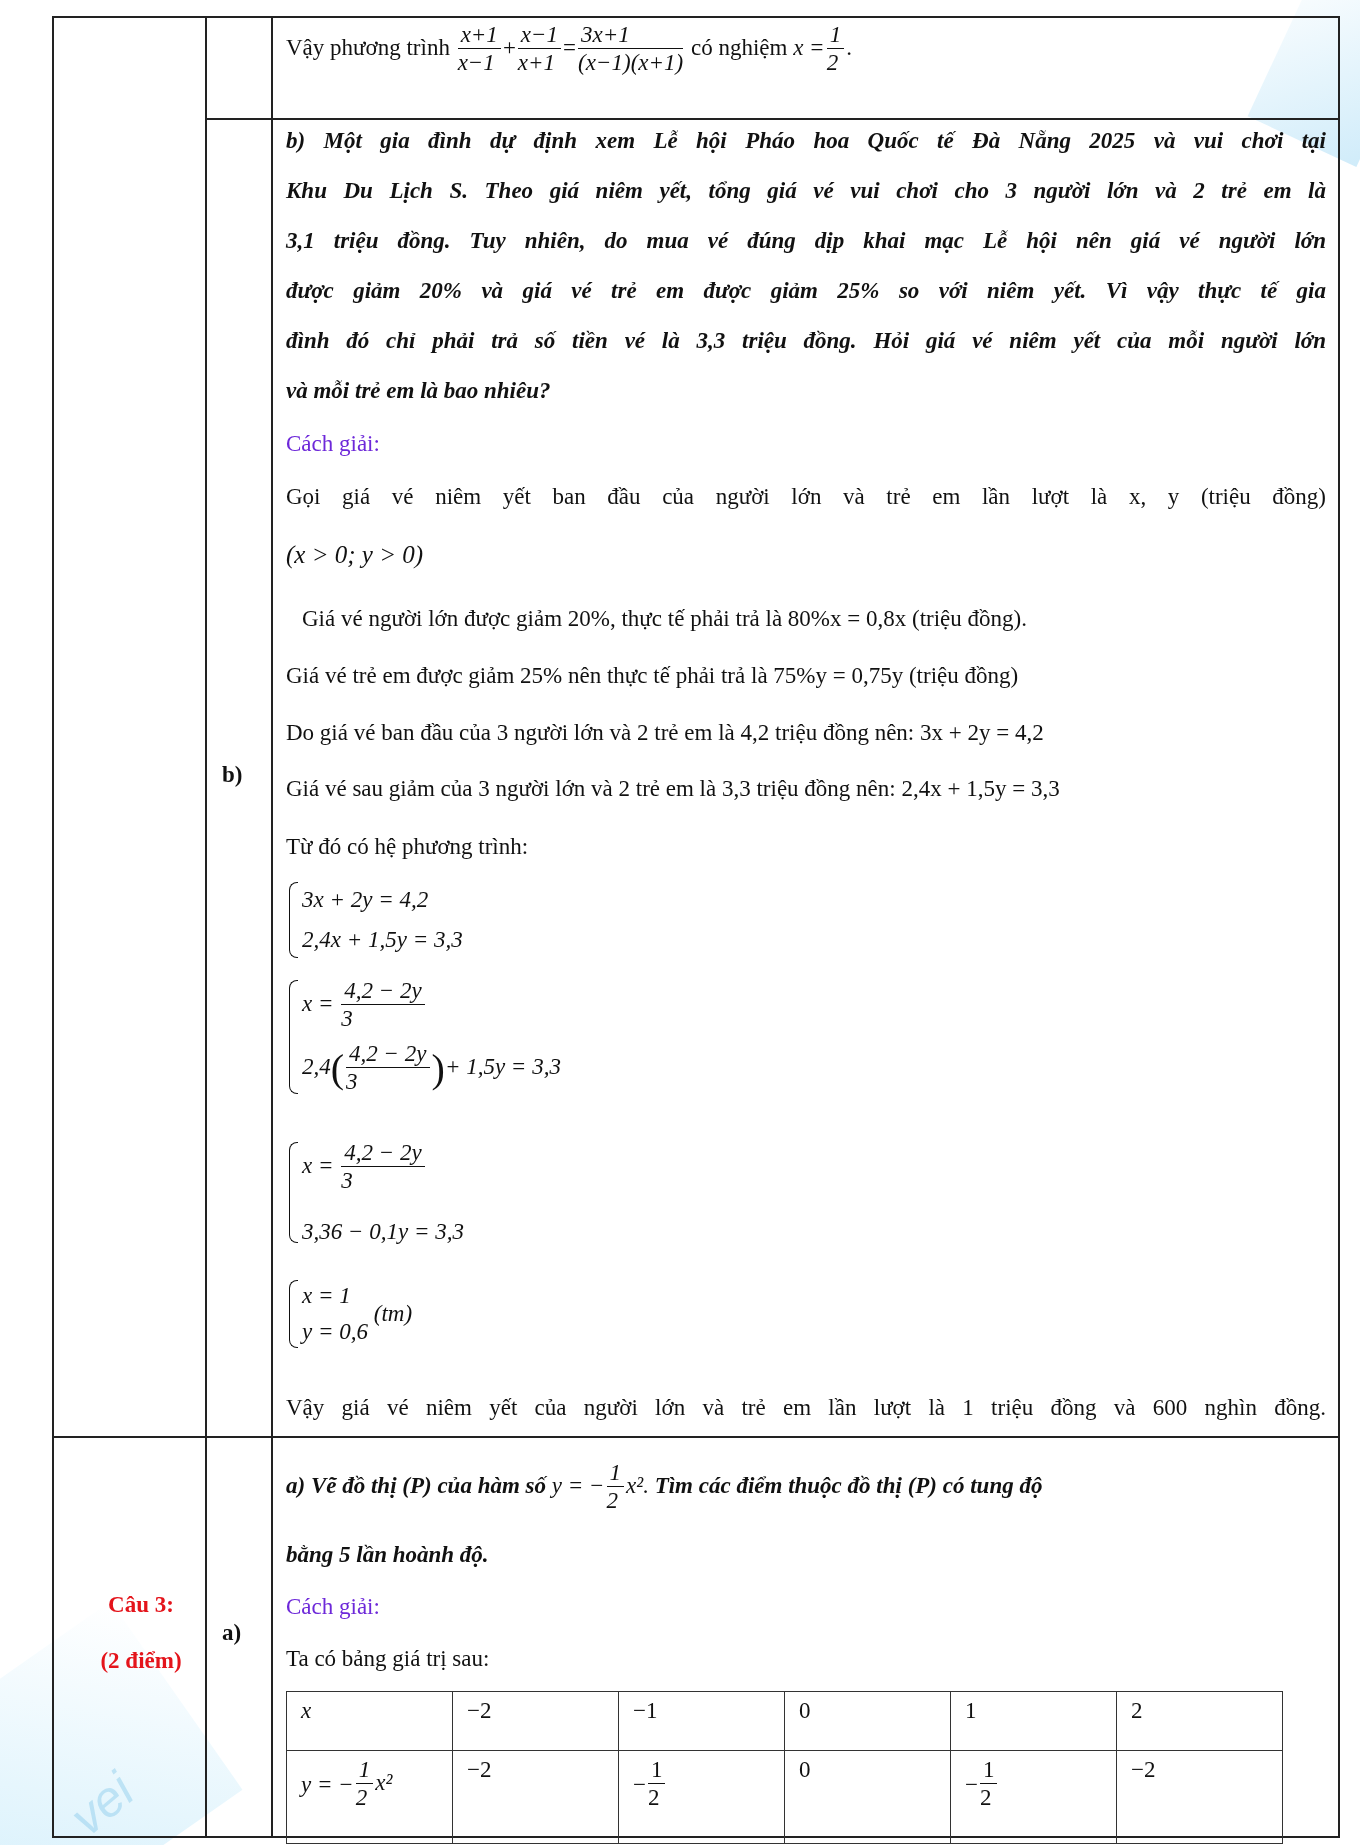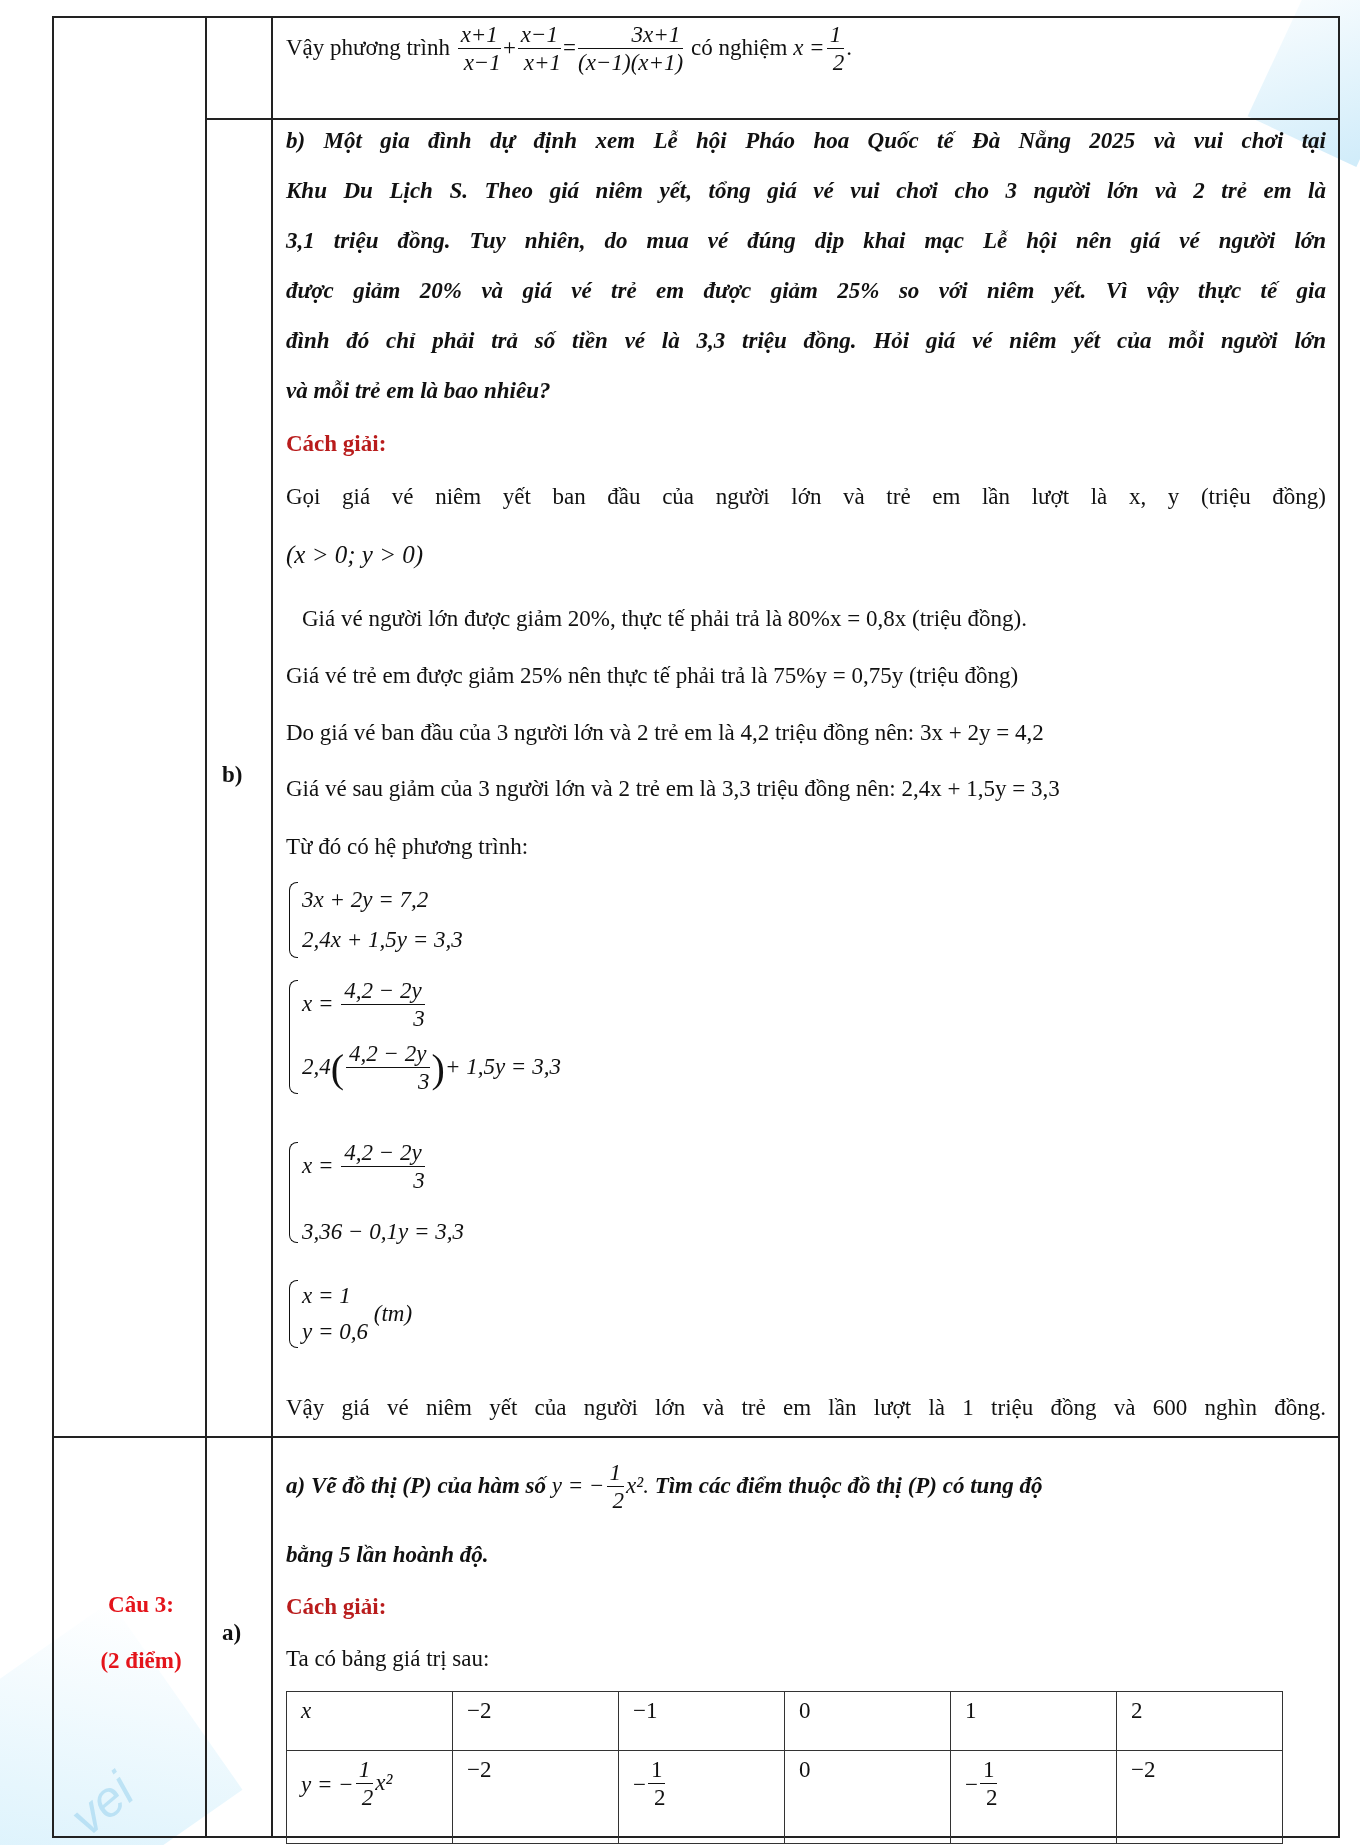--- a/index.html
+++ b/index.html
@@ -13,25 +13,25 @@
     transform:rotate(-35deg); }
   .watermark-text { position:absolute; left:70px; bottom:12px; font-size:50px; color:rgba(110,190,230,0.35);
     transform:rotate(-40deg); font-family:"Liberation Sans",sans-serif; font-style:italic; }
 
   .grid { position:absolute; left:52px; top:16px; width:1288px; height:1820px; }
   .vline, .hline { position:absolute; background:#222; }
 
   .content { position:absolute; left:286px; width:1040px; font-size:23px; line-height:26px; }
   .line { position:absolute; left:0; white-space:nowrap; }
   .bi { font-weight:bold; font-style:italic; }
-  .red { color:#b91c1c; font-weight:bold; }
+  .red { color:#6d28d9; font-weight:normal; }
   .math { font-family:"Liberation Serif","DejaVu Serif",serif; font-style:italic; }
   .just { text-align:justify; text-align-last:justify; width:1040px; }
 
-  .frac { display:inline-block; vertical-align:middle; text-align:right; margin:0 2px; }
+  .frac { display:inline-block; vertical-align:middle; text-align:left; margin:0 2px; }
   .frac .num { display:block; border-bottom:1.5px solid #111; padding:0 3px; line-height:26px; }
   .frac .den { display:block; line-height:28px; }
 
   .brace-sys { position:relative; display:inline-block; padding-left:16px; }
   .brace-sys::before { content:""; position:absolute; left:3px; top:2px; bottom:2px; width:8px;
     border:1.5px solid #111; border-right:none; border-radius:8px 0 0 8px; }
   .brace-sys .r { display:block; white-space:nowrap; }
 
   .part-label { position:absolute; font-weight:bold; font-size:23px; }
   .q-label { position:absolute; color:#e4141b; font-weight:bold; font-size:23px; text-align:center; width:178px; }
@@ -79,21 +79,21 @@
   <div class="line just" style="top:356px;">Gọi giá vé niêm yết ban đầu của người lớn và trẻ em lần lượt là  x, y  (triệu đồng)</div>
   <div class="line math" style="top:414px;font-size:25px;">(x &gt; 0; y &gt; 0)</div>
   <div class="line" style="top:478px;margin-left:16px;">Giá vé người lớn được giảm 20%, thực tế phải trả là  80%x = 0,8x  (triệu đồng).</div>
   <div class="line" style="top:535px;">Giá vé trẻ em được giảm 25% nên thực tế phải trả là  75%y = 0,75y (triệu đồng)</div>
   <div class="line" style="top:592px;">Do giá vé ban đầu của 3 người lớn và 2 trẻ em là 4,2 triệu đồng nên:  3x + 2y = 4,2</div>
   <div class="line" style="top:648px;">Giá vé sau giảm của 3 người lớn và 2 trẻ em là 3,3 triệu đồng nên:  2,4x + 1,5y = 3,3</div>
   <div class="line" style="top:706px;">Từ đó có hệ phương trình:</div>
 
   <div class="line" style="top:752px;">
     <span class="brace-sys math">
-      <span class="r" style="line-height:40px;">3x + 2y = 7,2</span>
+      <span class="r" style="line-height:40px;">3x + 2y = 4,2</span>
       <span class="r" style="line-height:40px;">2,4x + 1,5y = 3,3</span>
     </span>
   </div>
 
   <div class="line" style="top:850px;">
     <span class="brace-sys math">
       <span class="r"><span>x =</span> <span class="frac"><span class="num">4,2 − 2y</span><span class="den">3</span></span></span>
       <span class="r" style="margin-top:8px;"><span>2,4</span><span style="font-size:40px;vertical-align:middle;font-style:normal;">(</span><span class="frac"><span class="num">4,2 − 2y</span><span class="den">3</span></span><span style="font-size:40px;vertical-align:middle;font-style:normal;">)</span><span>+ 1,5y = 3,3</span></span>
     </span>
   </div>

